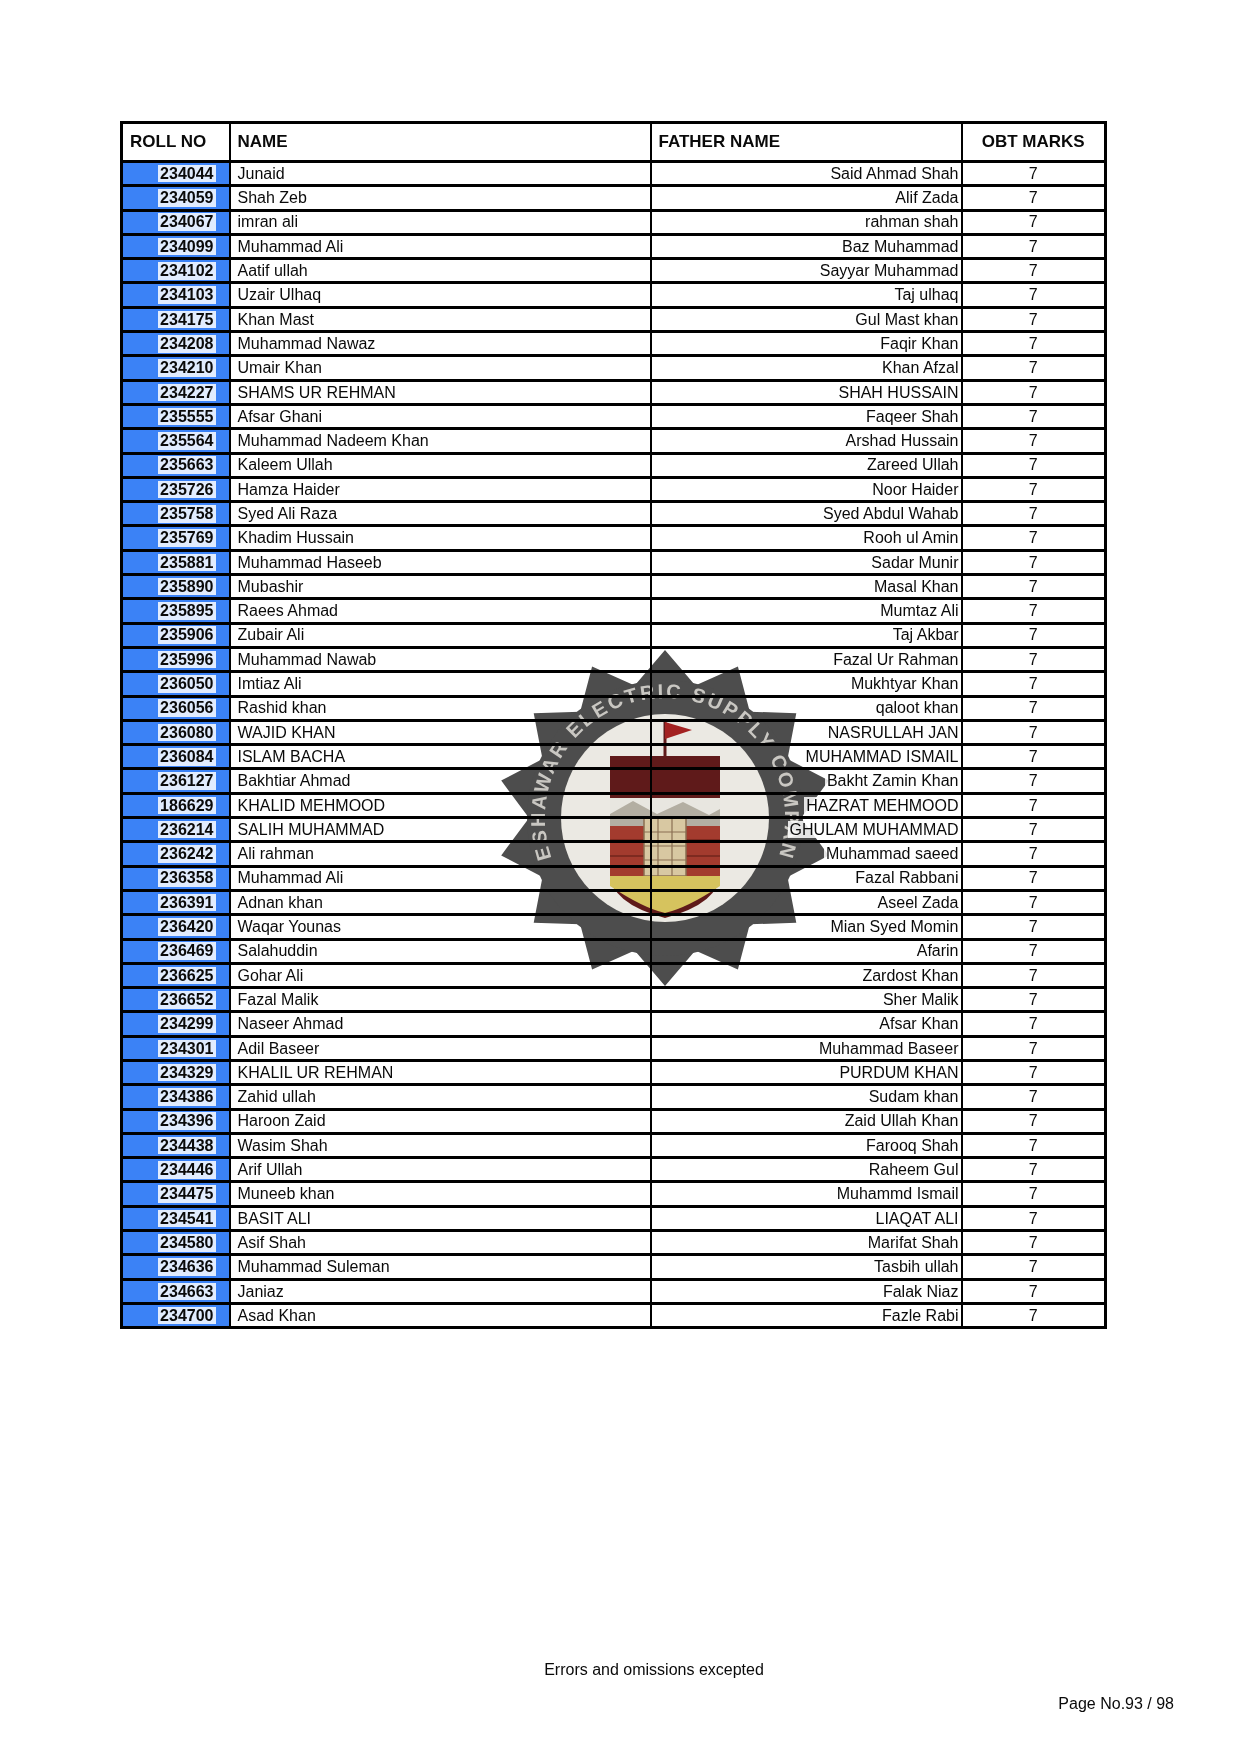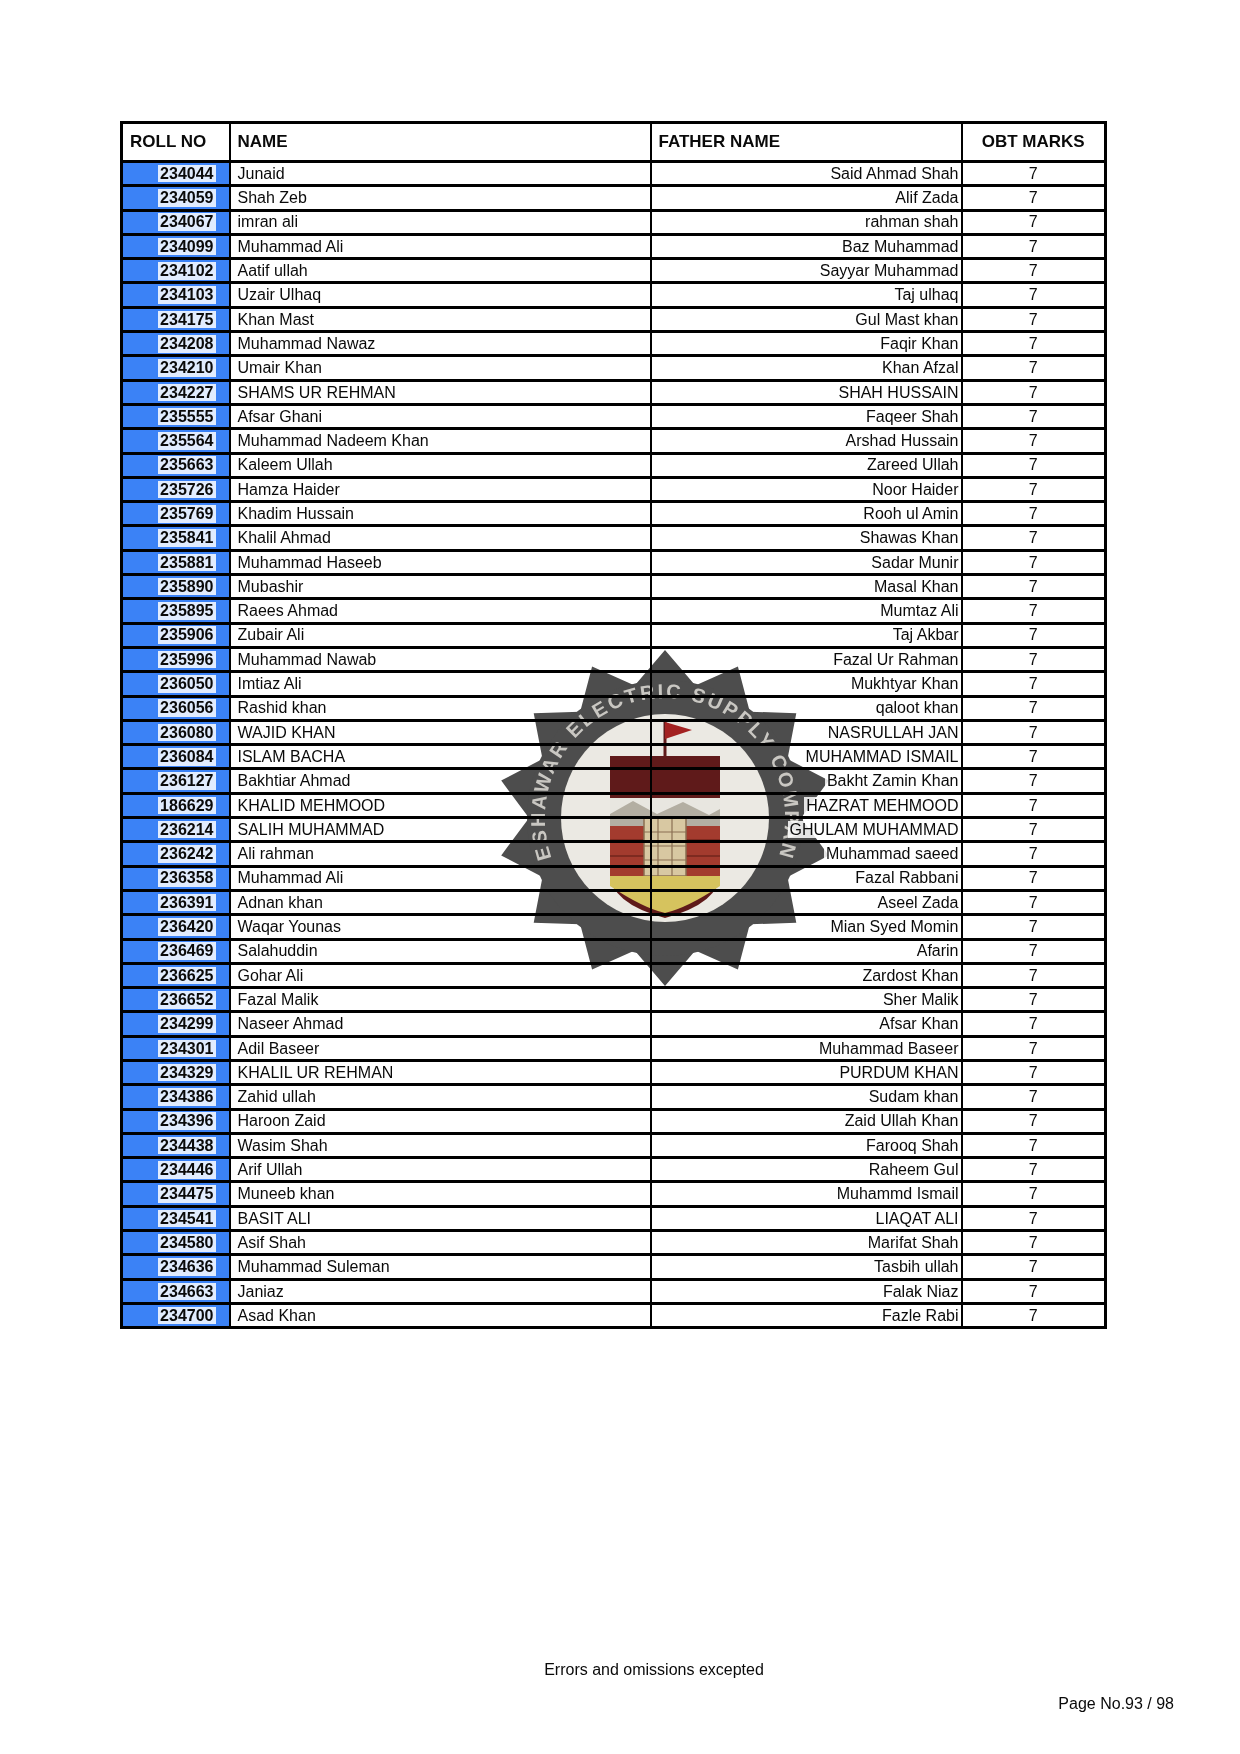--- a/index.html
+++ b/index.html
@@ -174,29 +174,29 @@
         <td class="c-father"><span class="hl">Zareed Ullah</span></td>
         <td class="c-marks"><span class="hl">7</span></td>
       </tr>
       <tr>
         <td class="c-roll"><span class="hl">235726</span></td>
         <td class="c-name"><span class="hl">Hamza Haider</span></td>
         <td class="c-father"><span class="hl">Noor Haider</span></td>
         <td class="c-marks"><span class="hl">7</span></td>
       </tr>
       <tr>
+        <td class="c-roll"><span class="hl">235758</span></td>
+        <td class="c-name"><span class="hl">Syed Ali Raza</span></td>
+        <td class="c-father"><span class="hl">Syed Abdul Wahab</span></td>
+        <td class="c-marks"><span class="hl">7</span></td>
+      </tr>
+      <tr>
         <td class="c-roll"><span class="hl">235769</span></td>
         <td class="c-name"><span class="hl">Khadim Hussain</span></td>
         <td class="c-father"><span class="hl">Rooh ul Amin</span></td>
-        <td class="c-marks"><span class="hl">7</span></td>
-      </tr>
-      <tr>
-        <td class="c-roll"><span class="hl">235841</span></td>
-        <td class="c-name"><span class="hl">Khalil Ahmad</span></td>
-        <td class="c-father"><span class="hl">Shawas Khan</span></td>
         <td class="c-marks"><span class="hl">7</span></td>
       </tr>
       <tr>
         <td class="c-roll"><span class="hl">235881</span></td>
         <td class="c-name"><span class="hl">Muhammad Haseeb</span></td>
         <td class="c-father"><span class="hl">Sadar Munir</span></td>
         <td class="c-marks"><span class="hl">7</span></td>
       </tr>
       <tr>
         <td class="c-roll"><span class="hl">235890</span></td>

